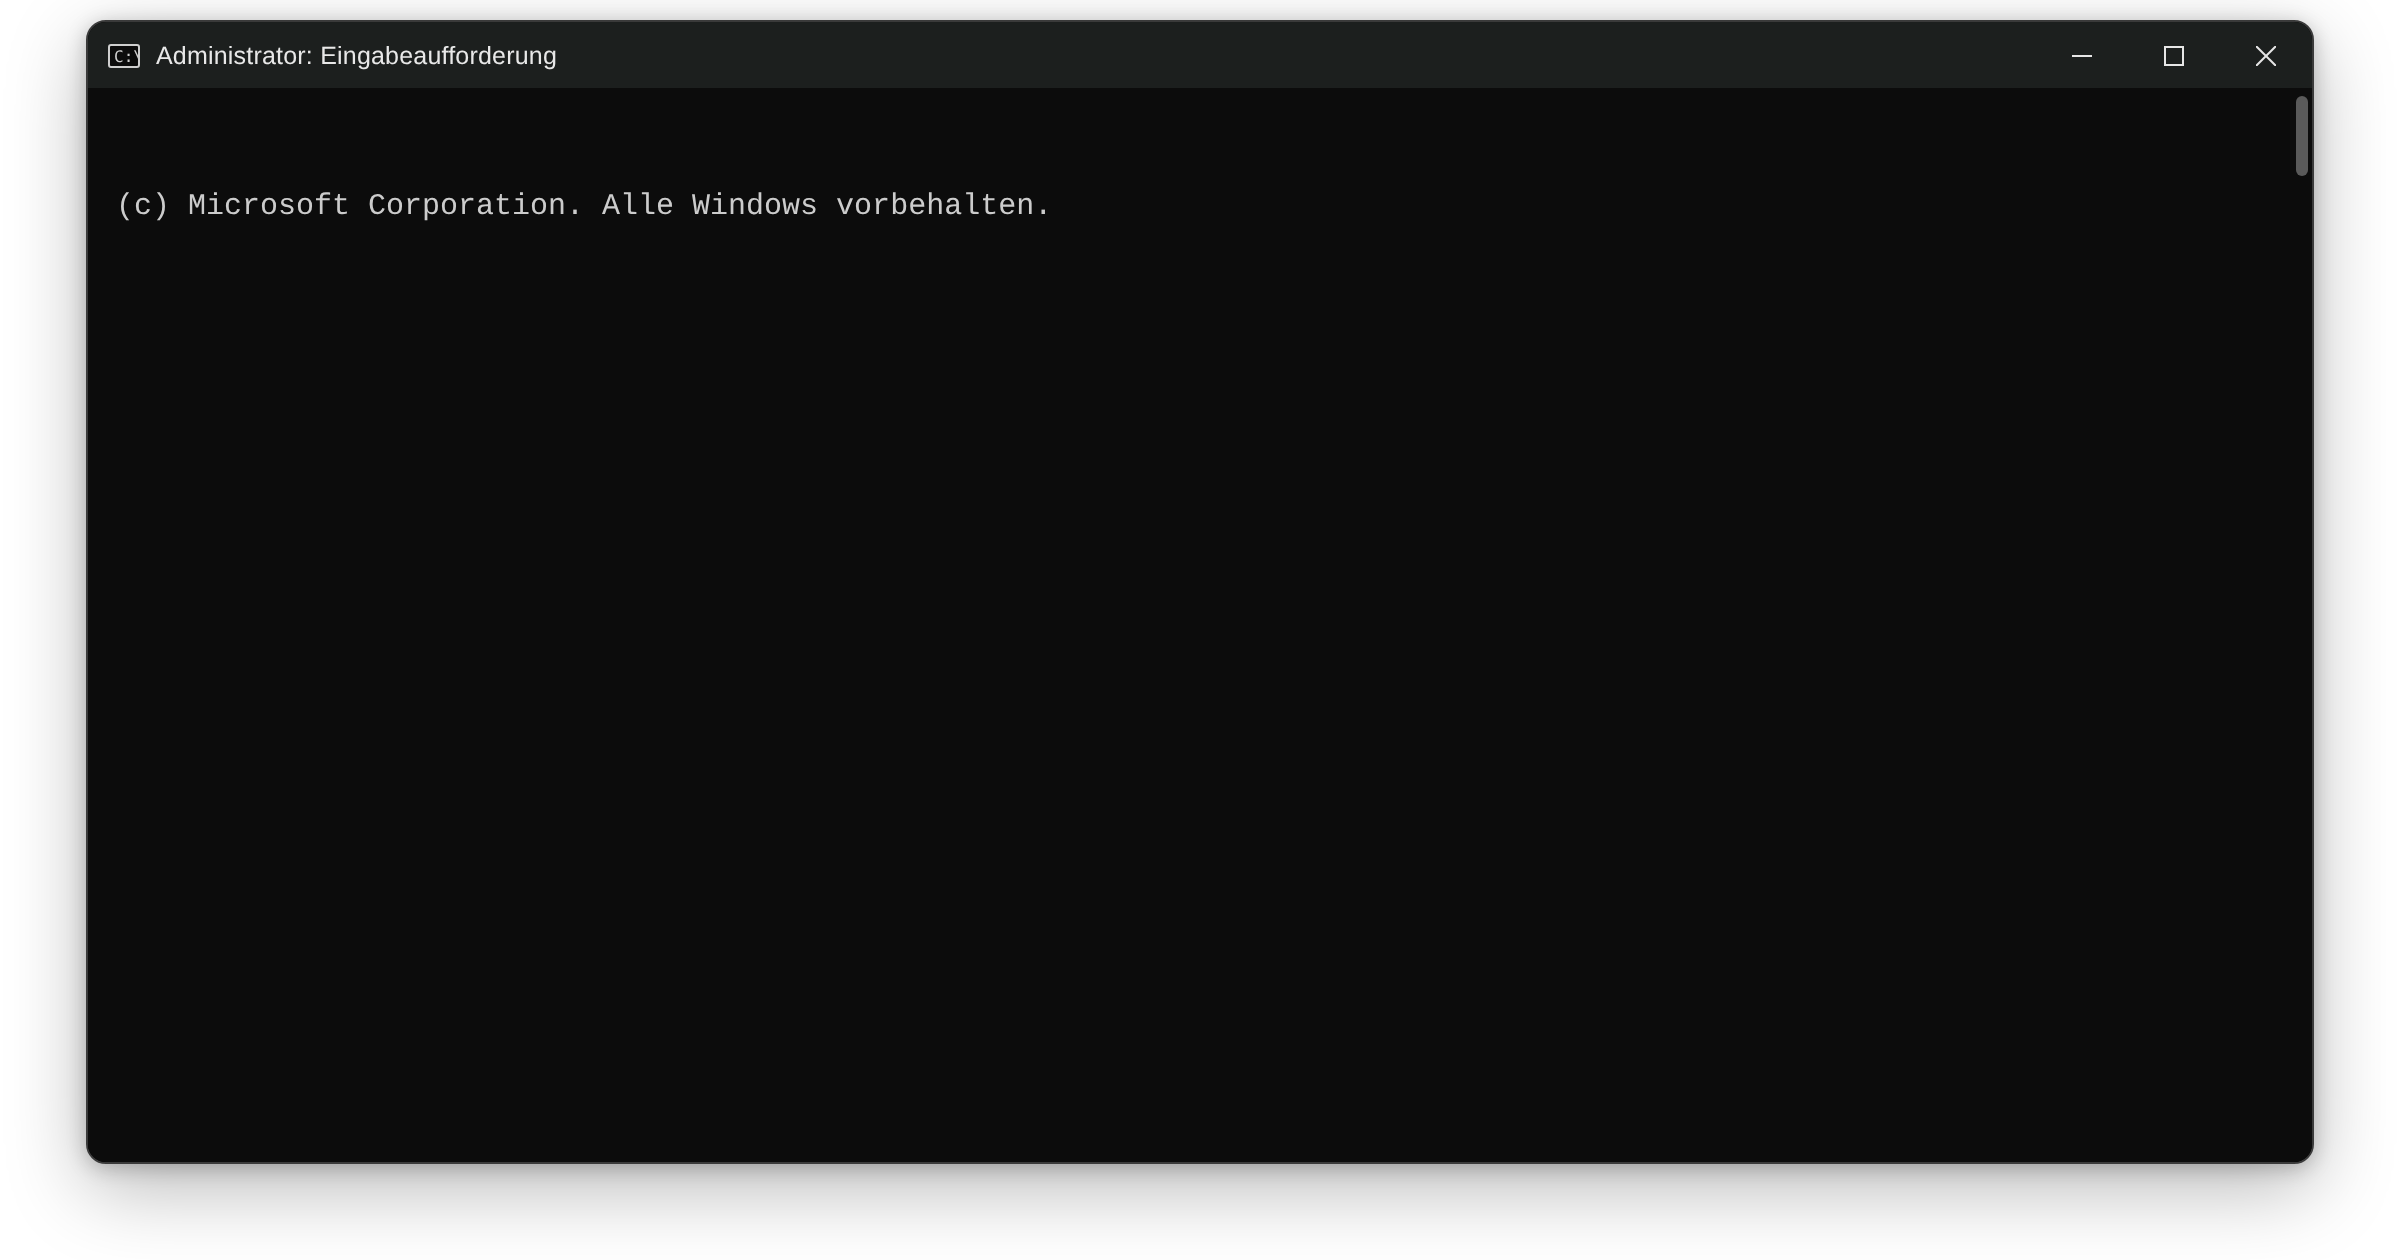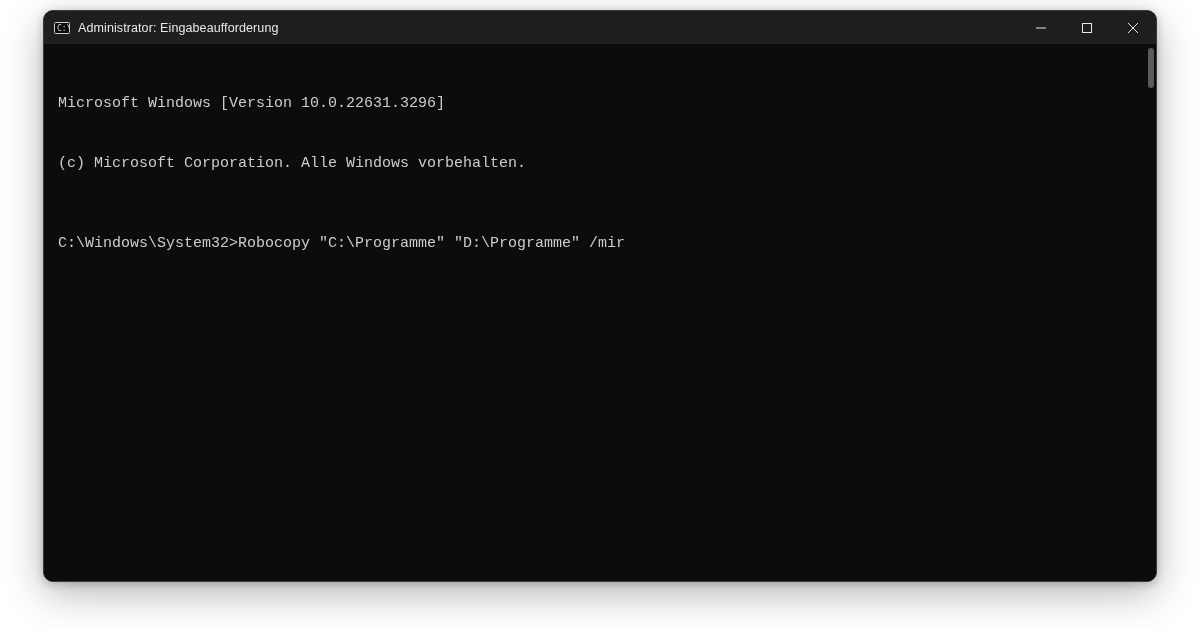--- a/index.html
+++ b/index.html
@@ -127,22 +127,20 @@
       <div class="win-btn">
         <svg width="10" height="10" viewBox="0 0 10 10">
           <line x1="0" y1="0" x2="10" y2="10" stroke="#e6e6e6" stroke-width="1"></line>
           <line x1="10" y1="0" x2="0" y2="10" stroke="#e6e6e6" stroke-width="1"></line>
         </svg>
       </div>
     </div>
   </div>
 
   <div class="terminal-body">
-    <span class="terminal-line">Microsoft Windows [Version 10.0.22631.3296]</span>
     <span class="terminal-line">(c) Microsoft Corporation. Alle Windows vorbehalten.</span>
-    <span class="terminal-line prompt-line"><span>C:\Windows\System32&gt;</span><span>Robocopy "C:\Programme" "D:\Programme" /mir</span><span class="cursor"></span></span>
 
     <div class="scrollbar-track">
       <div class="scrollbar-thumb"></div>
     </div>
   </div>
 
 </div>
 
 </body></html>

